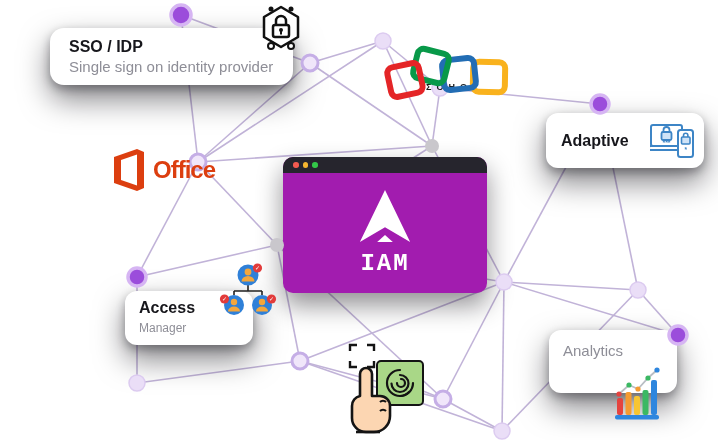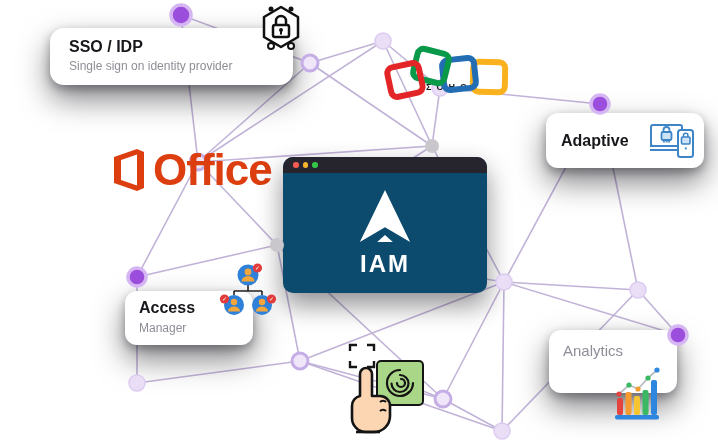--- a/index.html
+++ b/index.html
@@ -13,54 +13,54 @@
   #net-front{z-index:40;}
   
   .card{
     position:absolute;background:#ffffff;z-index:30;
     box-shadow:0 14px 30px rgba(8,6,14,0.50),0 4px 10px rgba(8,6,14,0.30);
   }
   .card-title{font-weight:700;color:#17171c;}
   .card-sub{color:#8e8e97;}
   .card-sso{left:50px;top:28px;width:243px;height:57px;border-radius:14px;padding:9px 0 0 19px;box-sizing:border-box;}
   .card-sso .card-title{font-size:16px;line-height:20px;}
-  .card-sso .card-sub{font-size:12px;line-height:19px;}
+  .card-sso .card-sub{font-size:15px;line-height:19px;}
   .card-adaptive{left:546px;top:113px;width:158px;height:55px;border-radius:12px;padding:18px 0 0 15px;box-sizing:border-box;}
   .card-adaptive .card-title{font-size:16px;line-height:20px;}
   .card-adaptive .card-sub{font-size:15px;line-height:19px;}
   .card-access{left:89px;top:291px;width:128px;height:54px;border-radius:12px;padding:7px 0 0 14px;box-sizing:border-box;margin-left:36px;}
   .card-access .card-title{font-size:16px;line-height:20px;}
   .card-access .card-sub{font-size:12px;line-height:20px;}
   .card-smart{left:549px;top:330px;width:128px;height:63px;border-radius:12px;padding:11px 0 0 14px;box-sizing:border-box;}
   .card-smart .card-title{font-size:15px;line-height:19px;}
   .card-smart .card-sub{font-size:15px;line-height:19px;}
   .card-icon{position:absolute;}
   .icon-lock{right:-12px;top:-24px;width:48px;height:48px;}
   .icon-mfa{right:8px;top:9px;width:46px;height:38px;}
   .icon-users{right:-24px;top:-28px;width:58px;height:60px;}
   .icon-chart{left:66px;top:34px;width:48px;height:56px;}
   
   .iam-window{
     position:absolute;left:283px;top:157px;width:204px;height:136px;border-radius:10px;
-    background:#0c4a6e;z-index:20;box-shadow:0 12px 26px rgba(8,6,14,0.45);
+    background:#a21caf;z-index:20;box-shadow:0 12px 26px rgba(8,6,14,0.45);font-family:Liberation Mono, monospace;
   }
   .iam-header{height:16px;background:#26252d;border-radius:10px 10px 0 0;display:flex;align-items:center;padding-left:10px;gap:4px;}
   .dot{width:5.5px;height:5.5px;border-radius:50%;}
   .iam-body{height:120px;display:flex;flex-direction:column;align-items:center;justify-content:center;}
   .iam-label{color:#fff;font-size:24px;font-weight:700;letter-spacing:2px;margin-top:7px;}
   
   .zoho{position:absolute;left:386px;top:46px;width:122px;height:62px;z-index:10;}
   .zsq{position:absolute;width:26px;height:24px;border:6px solid;border-radius:9px;}
   .zsq-red{left:0;top:16px;transform:rotate(-12deg);border-color:#e42527;z-index:4;}
   .zsq-green{left:26px;top:2px;transform:rotate(14deg);border-color:#089949;z-index:3;}
   .zsq-blue{left:54px;top:10px;transform:rotate(-6deg);border-color:#226db4;z-index:2;}
   .zsq-yellow{left:84px;top:13px;transform:rotate(1deg);border-color:#f9b21d;z-index:1;}
   .zoho-text{position:absolute;left:28px;top:36px;width:70px;text-align:center;font-size:9px;font-weight:700;letter-spacing:5px;color:#1c1c1c;}
   .office{position:absolute;left:110px;top:147px;z-index:10;display:flex;align-items:center;gap:5px;}
-  .office-text{color:#dc3e0f;font-size:44px;font-weight:700;letter-spacing:-1px;line-height:46px;}
+  .office-text{color:#dc3e0f;font-size:24px;font-weight:700;letter-spacing:-1px;line-height:46px;}
   
   .fp{position:absolute;left:342px;top:340px;width:92px;height:98px;z-index:25;}
   .fp-square{
     position:absolute;left:34px;top:20px;width:44px;height:42px;background:#a9d787;
     border:2.5px solid #141414;border-radius:5px;display:flex;align-items:center;justify-content:center;
   }
   .fp-brackets{position:absolute;left:6px;top:2px;width:28px;height:28px;}
   .fp-hand{position:absolute;left:0;top:26px;width:60px;height:72px;}
 </style>
 </head>

